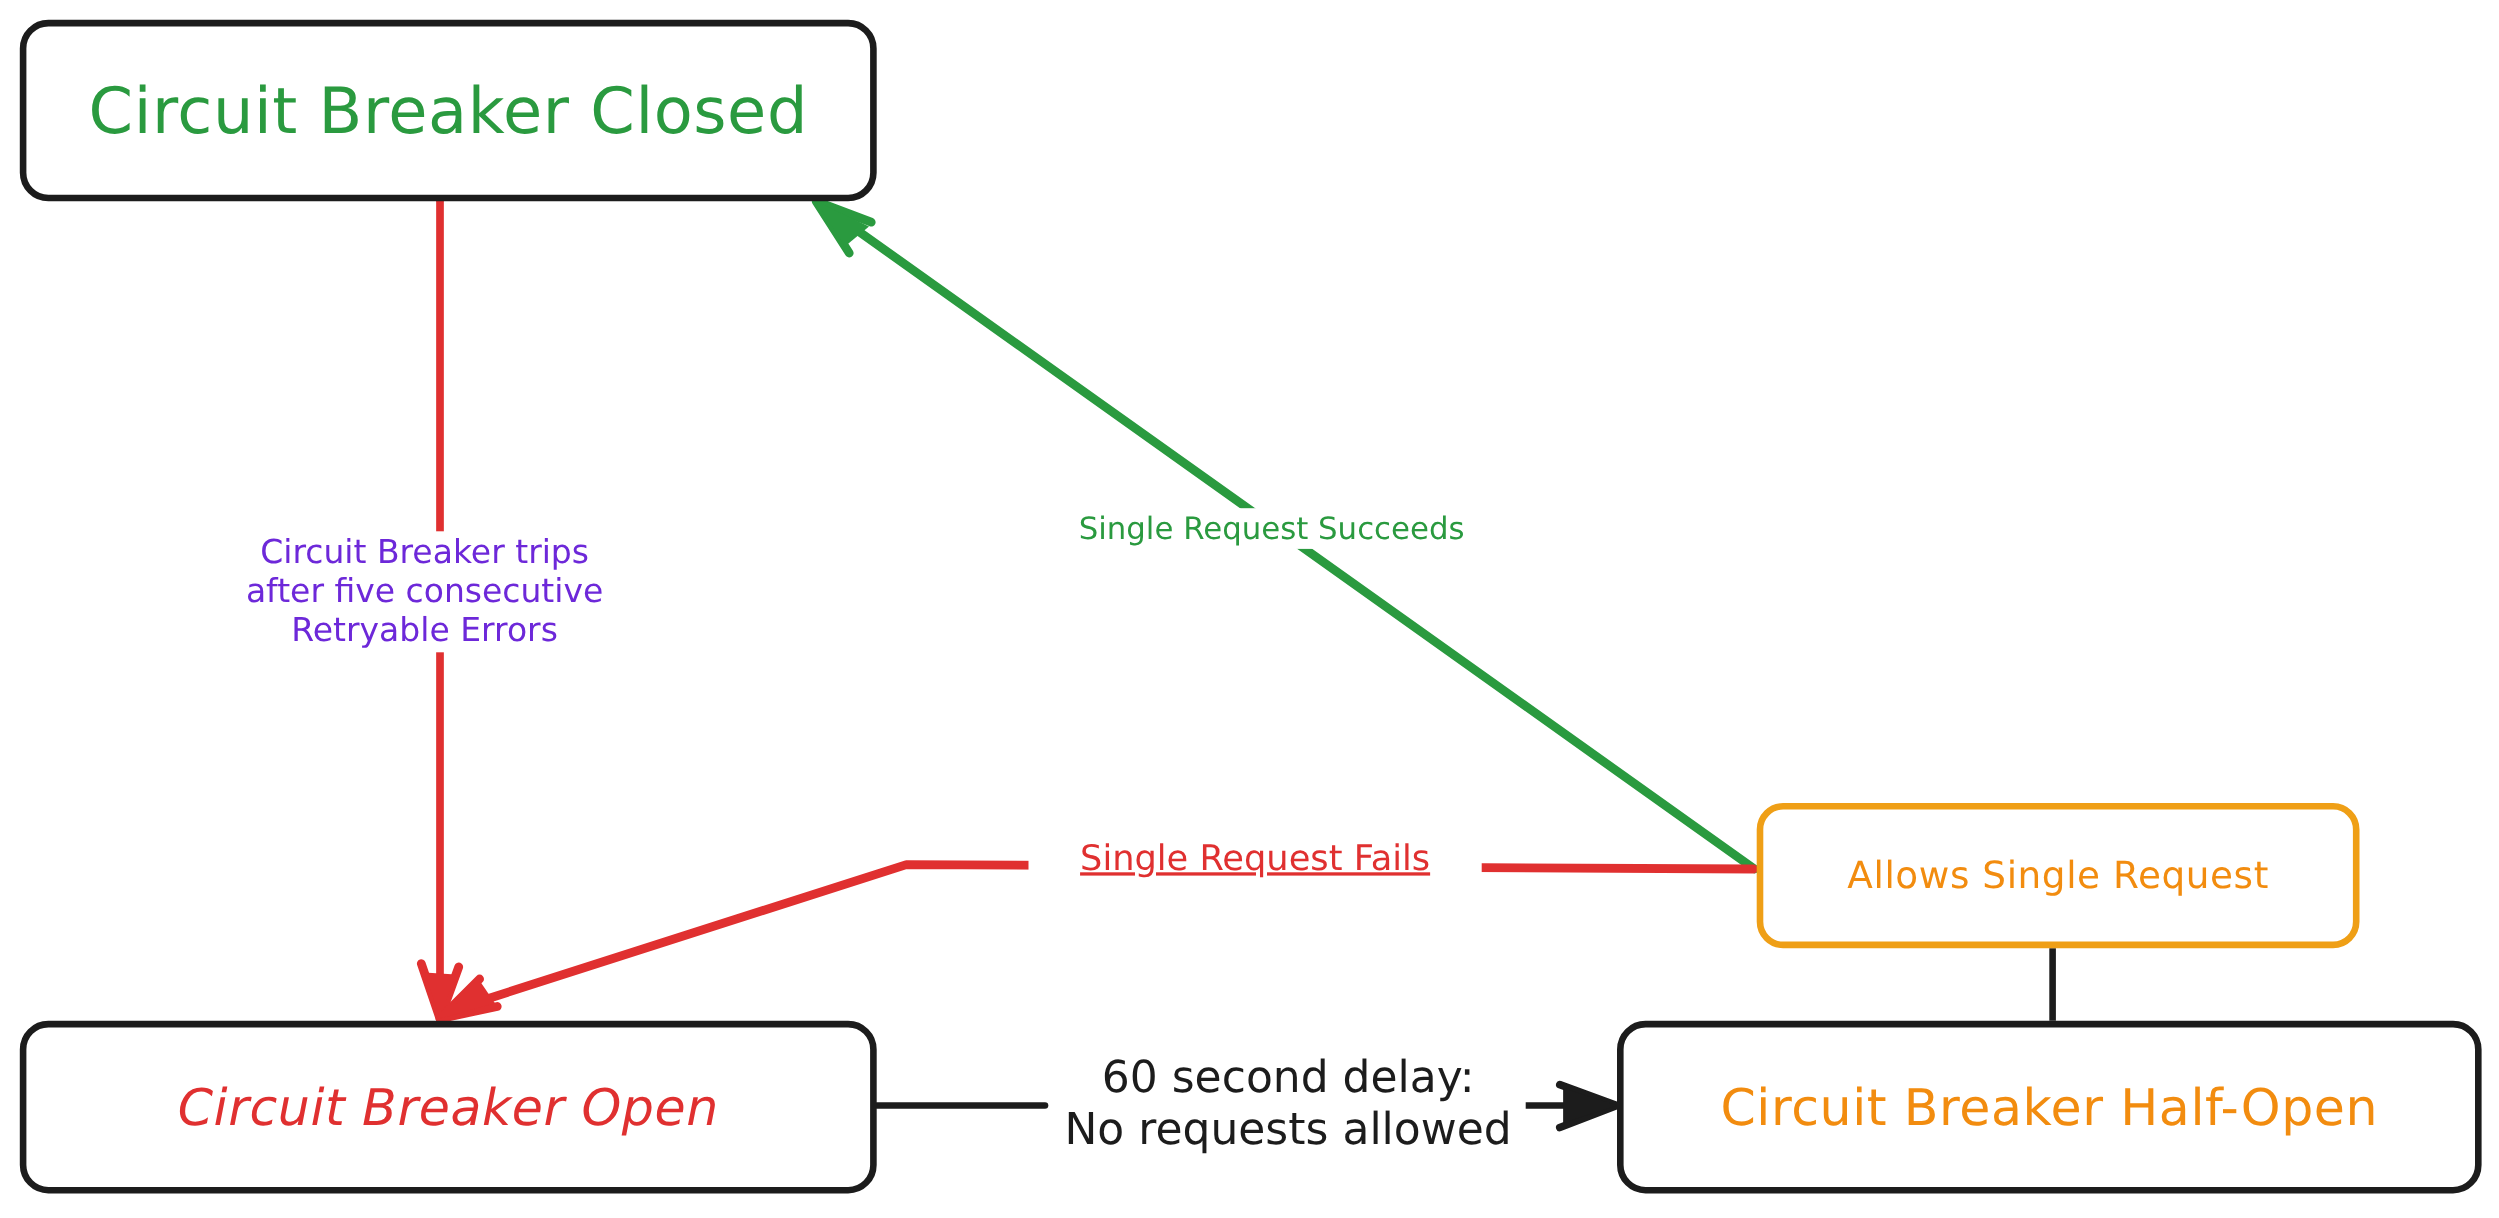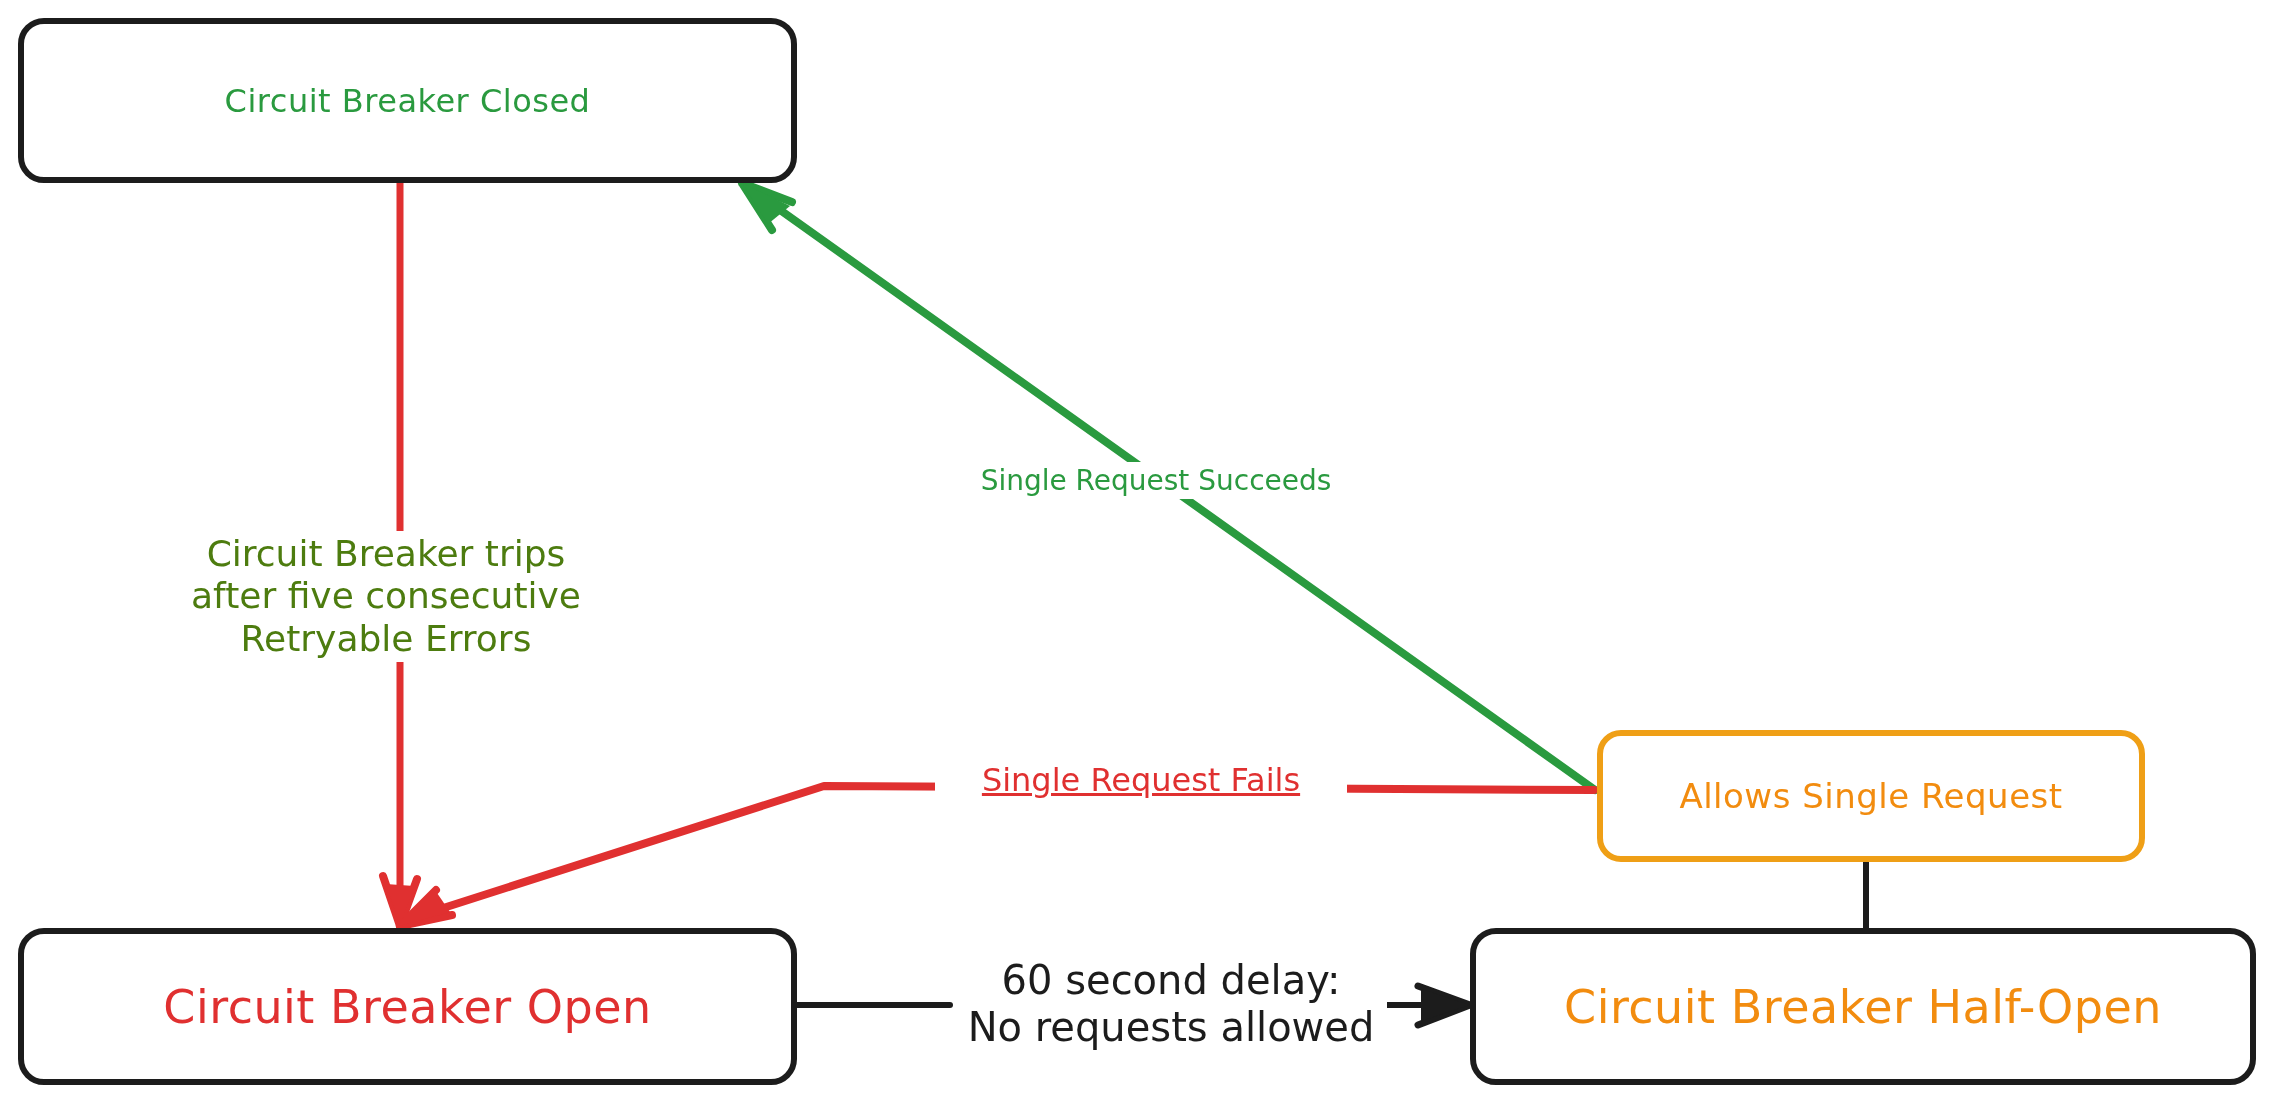--- a/index.html
+++ b/index.html
@@ -49,43 +49,42 @@
     letter-spacing: 0.5px;
     white-space: nowrap;
     text-align: center;
   }
   
   #node-closed   { left: 18px;   top: 18px;   width: 779px;  height: 165px; }
   #node-open     { left: 18px;   top: 928px;  width: 779px;  height: 157px; }
   #node-halfopen { left: 1470px; top: 928px;  width: 786px;  height: 157px; }
   #node-allows   { left: 1597px; top: 730px;  width: 548px;  height: 132px; }
 
-  #label-closed   { font-size: 32px; color: #2a9a3f; }
-  #label-open     { font-size: 46px; color: #e03030; }
+  #label-closed   { font-size: 58px; color: #2a9a3f; }
+  #label-open     { font-size: 46px; color: #e03030; font-style: italic; }
   #label-halfopen { font-size: 46px; color: #f28c0f; }
   #label-allows   { font-size: 34px; color: #f28c0f; }
 
   
   .edge-label {
     position: absolute;
     z-index: 4;
     font-family: "DejaVu Sans", sans-serif;
     line-height: 1.18;
     text-align: center;
     white-space: pre-line;
     background: #ffffff;
     padding: 2px 6px;
   }
   #elabel-trips {
     left: 180px;
     top: 483px;
     width: 400px;
-    font-size: 36px;
-    color: #4d7c0f;
-    margin-top: 48px;
+    font-size: 30px;
+    color: #6d28d9;
   }
   #elabel-succeeds {
     left: 905px;
     top: 462px;
     width: 490px;
     font-size: 28px;
     color: #2a9a3f;
   }
   #elabel-fails {
     left: 935px;

